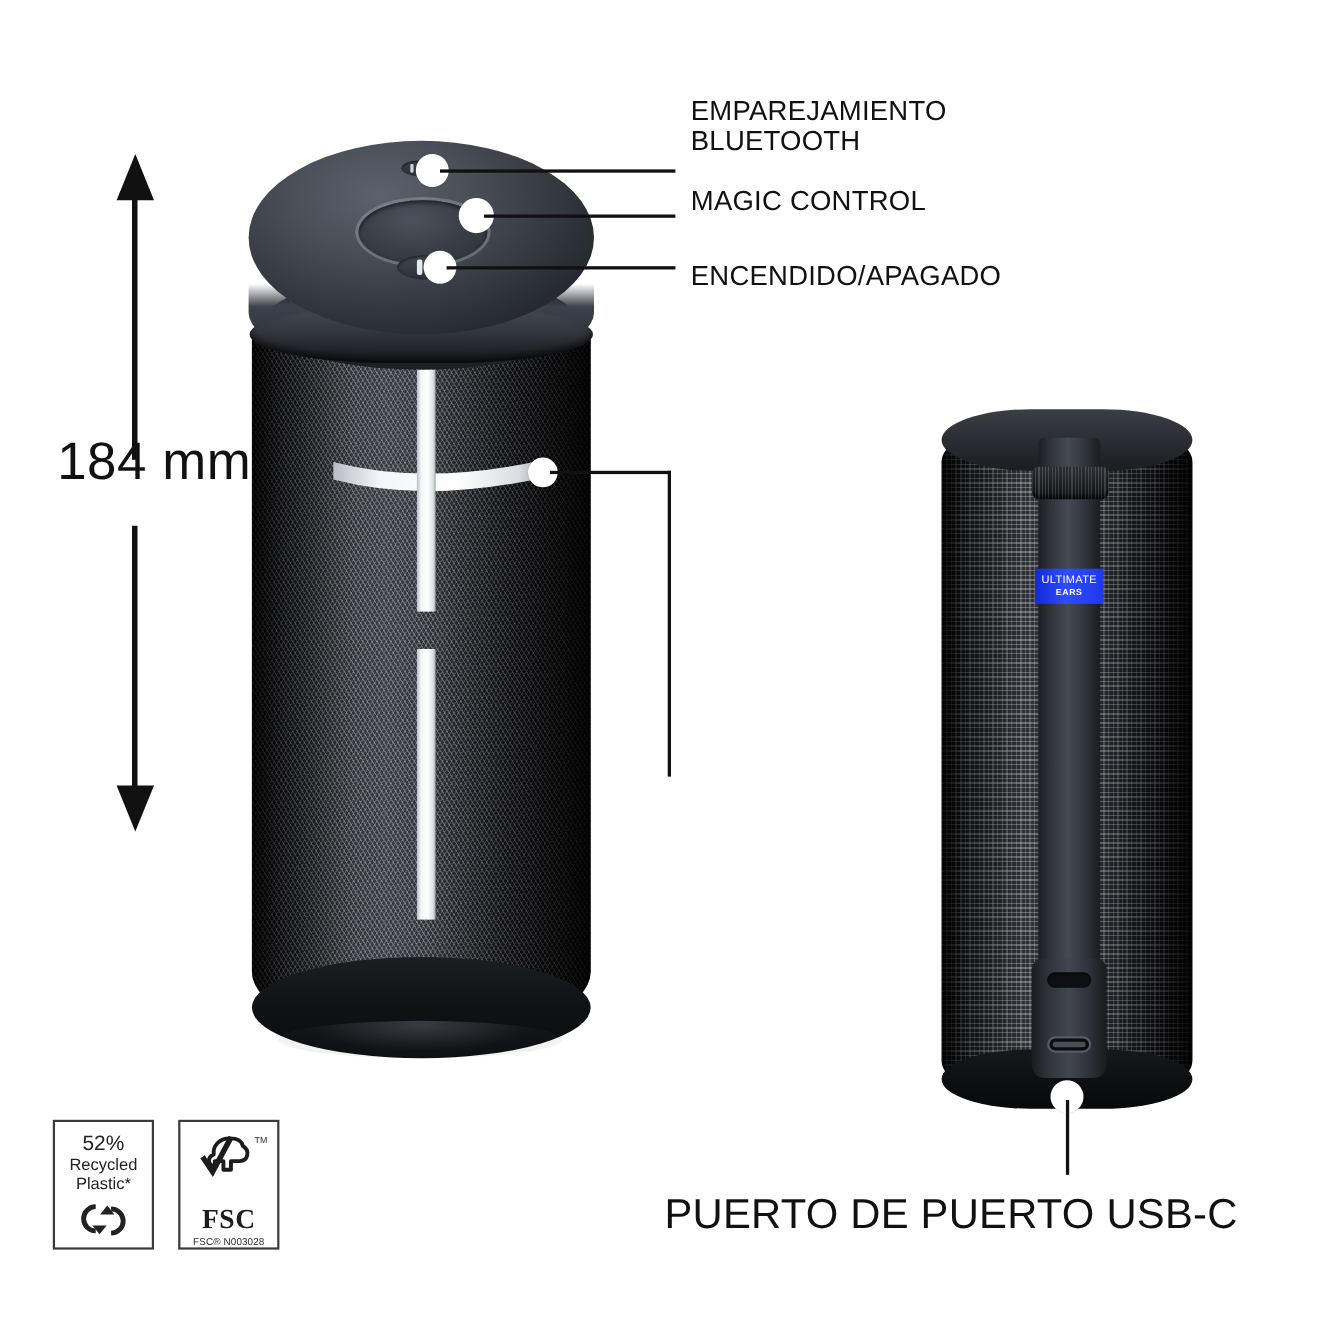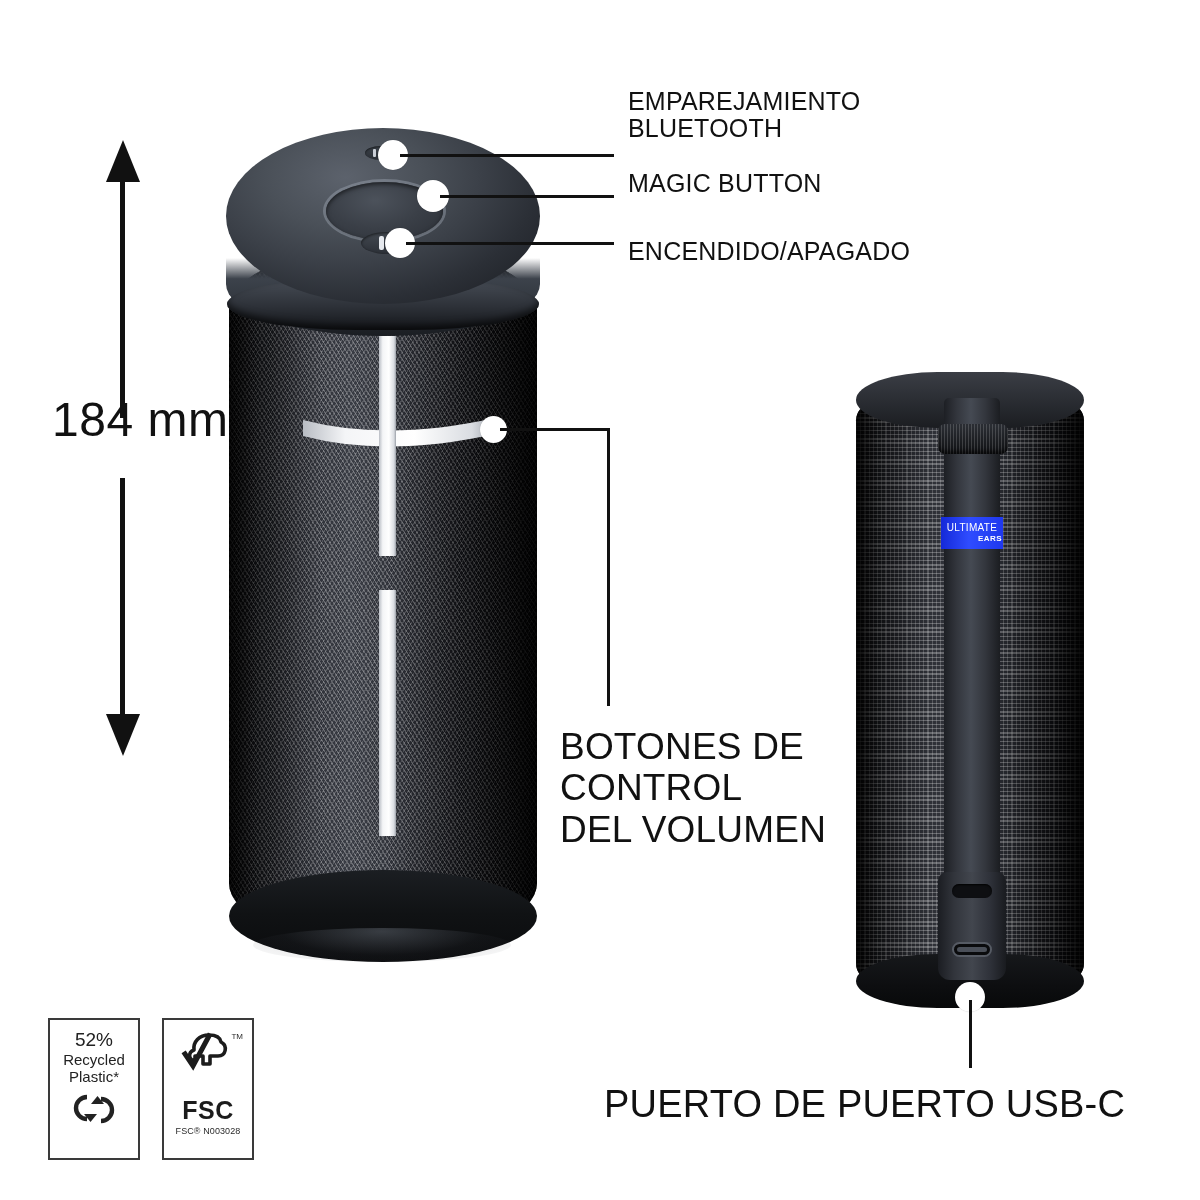--- a/index.html
+++ b/index.html
@@ -329,21 +329,20 @@
     font-size: 10px;
     font-weight: 400;
     letter-spacing: 0.3px;
   }
   #ue-badge-line2 {
     color: #ffffff;
     font-size: 8px;
     font-weight: 700;
     letter-spacing: 0.5px;
     margin-top: 2px;
-    padding-left: 36px;
   }
   
   #back-port-housing {
     position: absolute;
     left: 86px;
     top: 500px;
     width: 68px;
     height: 108px;
     border-radius: 9px 9px 12px 12px;
     background: linear-gradient(to right,
@@ -383,40 +382,40 @@
   
   #badges {
     position: absolute;
     left: 48px;
     top: 1018px;
     display: flex;
     gap: 22px;
   }
   .badge {
     width: 92px;
-    height: 142px;
+    height: 118px;
     border: 2px solid #3a3a3a;
     background: #ffffff;
     display: flex;
     flex-direction: column;
     align-items: center;
     justify-content: flex-start;
     padding-top: 9px;
     box-sizing: border-box;
   }
   .badge-line {
     color: #222222;
     font-size: 15px;
     line-height: 1.14;
     text-align: center;
     font-family: "Liberation Sans", sans-serif;
   }
   .badge-line.big { font-size: 19px; font-weight: 400; }
   #fsc-name {
-    font-family: Liberation Sans, sans-serif;
+    font-family: Liberation Serif, serif;
     font-size: 25px;
     font-weight: 700;
     color: #1c1c1c;
     letter-spacing: 0.5px;
     margin-top: 14px;
   }
   #fsc-code {
     font-size: 9px;
     color: #2a2a2a;
     letter-spacing: 0.1px;
@@ -518,27 +517,24 @@
     <div id="usb-c"></div>
     <div id="usb-c-inner"></div>
   </div>
 
   <div class="dot" style="left:955px;top:982px;width:30px;height:30px;"></div>
   <div class="leader leader-v" style="left:969px;top:1000px;height:68px;"></div>
 
   <div class="callout callout-top" id="label-bt">EMPAREJAMIENTO
 BLUETOOTH</div>
 
-  <div class="callout callout-top" id="label-magic">MAGIC BUTTON</div>
+  <div class="callout callout-top" id="label-magic">MAGIC CONTROL</div>
 
   <div class="callout callout-top" id="label-power">ENCENDIDO/APAGADO</div>
 
-  <div class="callout" id="label-volume">BOTONES DE
-CONTROL
-DEL VOLUMEN</div>
 
   <div class="callout" id="label-usb">PUERTO DE PUERTO USB-C</div>
 
   <div id="badges">
 
     <div class="badge">
       <div class="badge-line big">52%</div>
       <div class="badge-line">Recycled</div>
       <div class="badge-line">Plastic*</div>
       <svg width="46" height="40" viewBox="0 0 46 40" style="margin-top:4px;">

